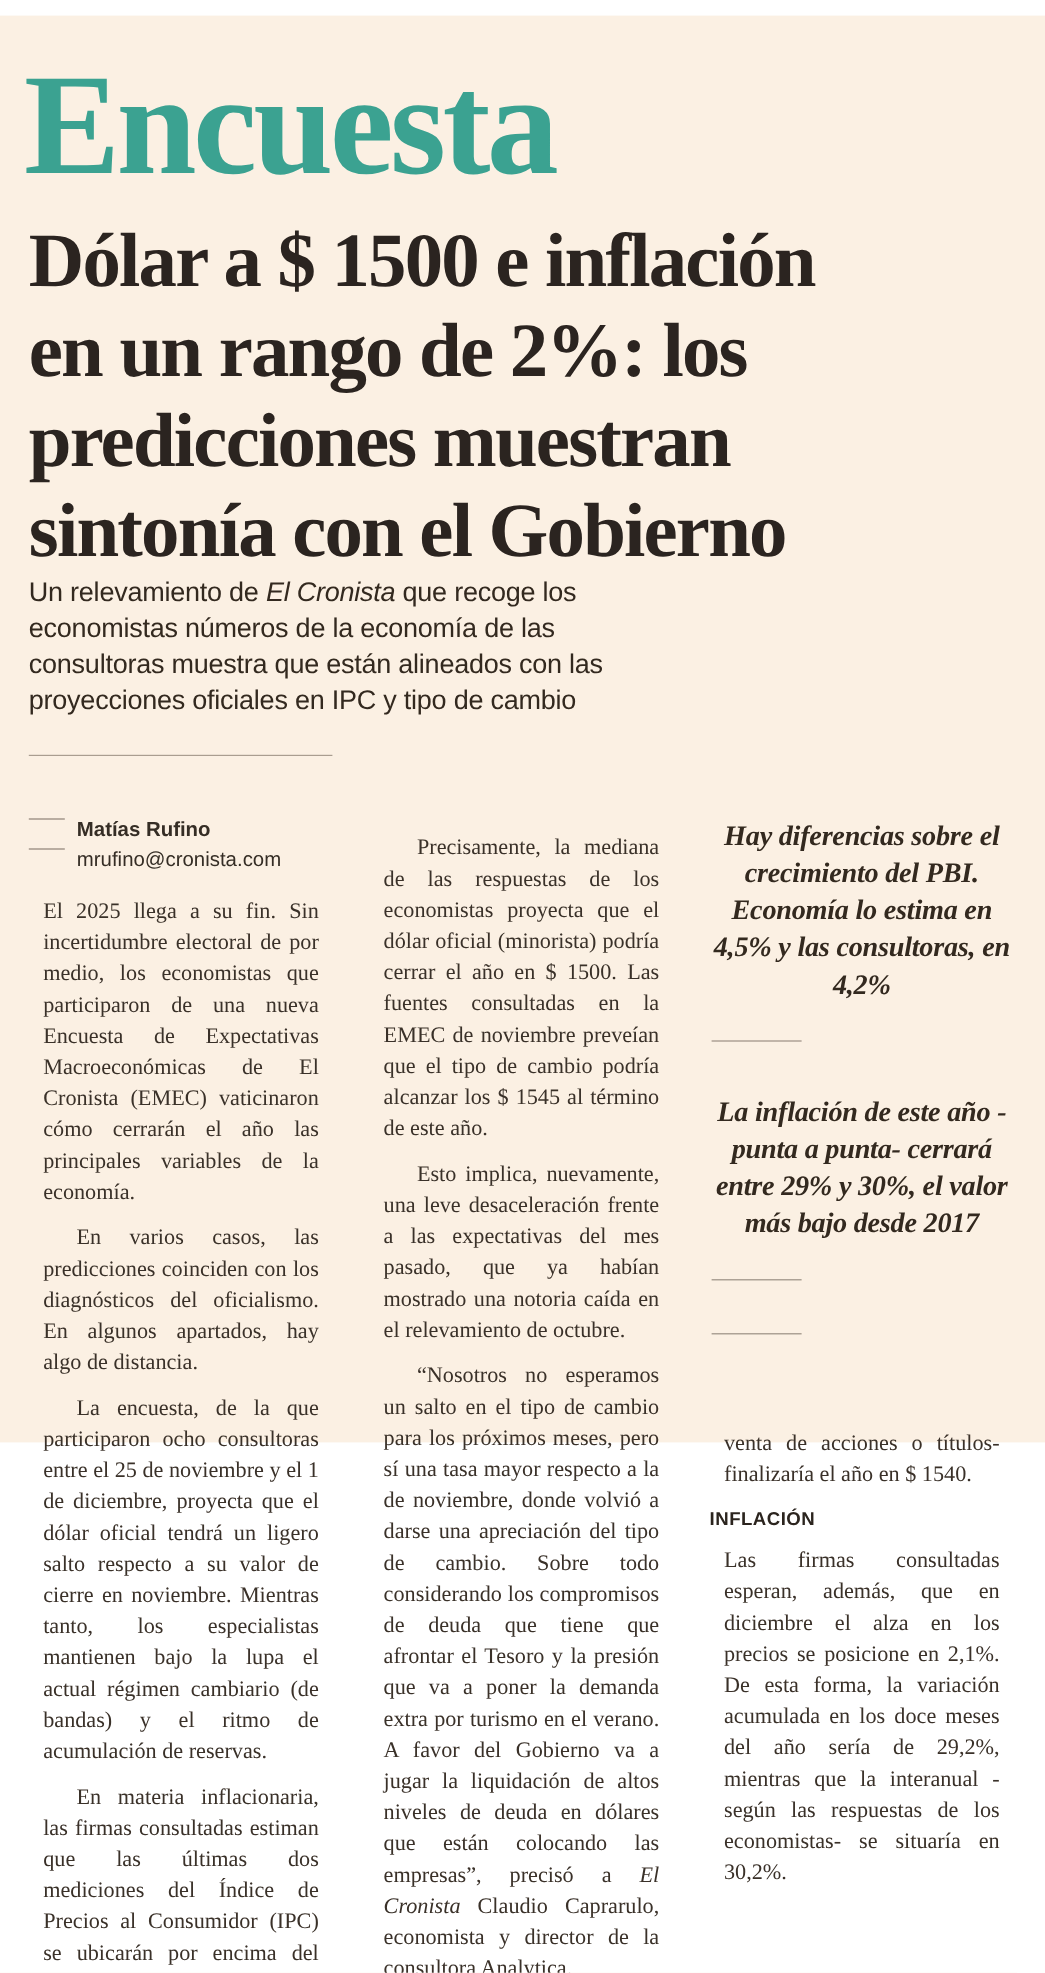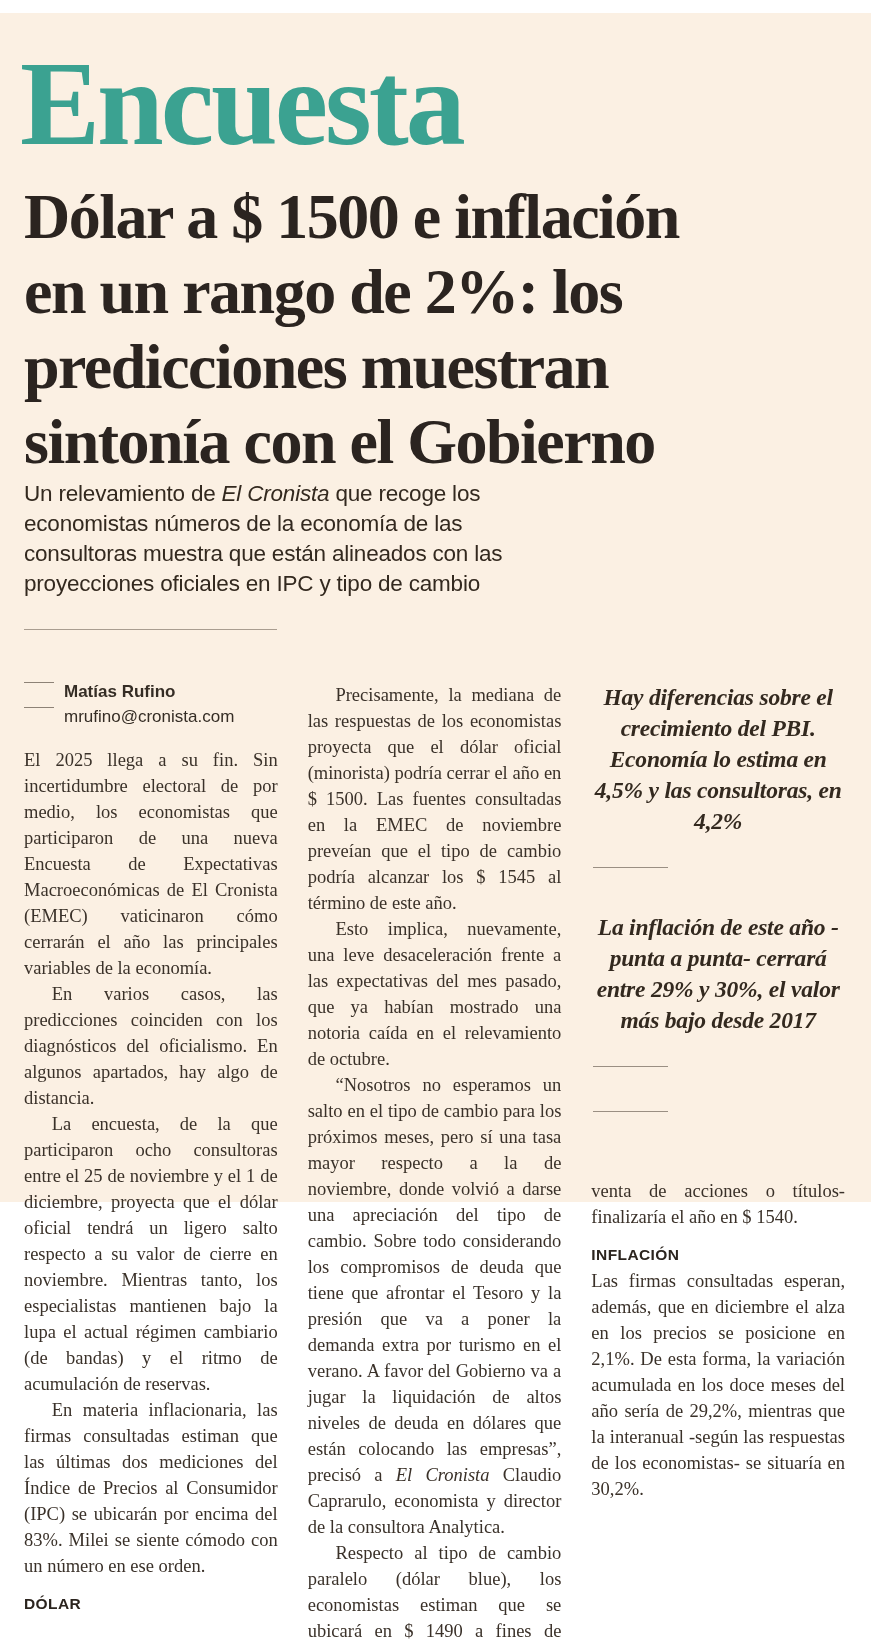--- a/index.html
+++ b/index.html
@@ -62,21 +62,21 @@
     margin-bottom:20px;
   }
   .byline-row{display:flex;align-items:flex-start;margin-bottom:5px;}
   .byline-dash{
     display:inline-block;width:30px;height:0;
     border-top:1px solid #8d8276;
     margin-right:10px;flex:0 0 auto;
   }
   .byline-author{font-weight:700;}
   .body-p{
-    margin:0;
+    margin:12px;
     font-size:18.5px;
     line-height:26px;
     color:#3a3129;
     text-align:justify;
   }
   .body-p.indent{text-indent:1.5em;}
   .section-header{
     margin:16px 0 4px 0;
     font-family:"Liberation Sans","DejaVu Sans",sans-serif;
     font-weight:700;

